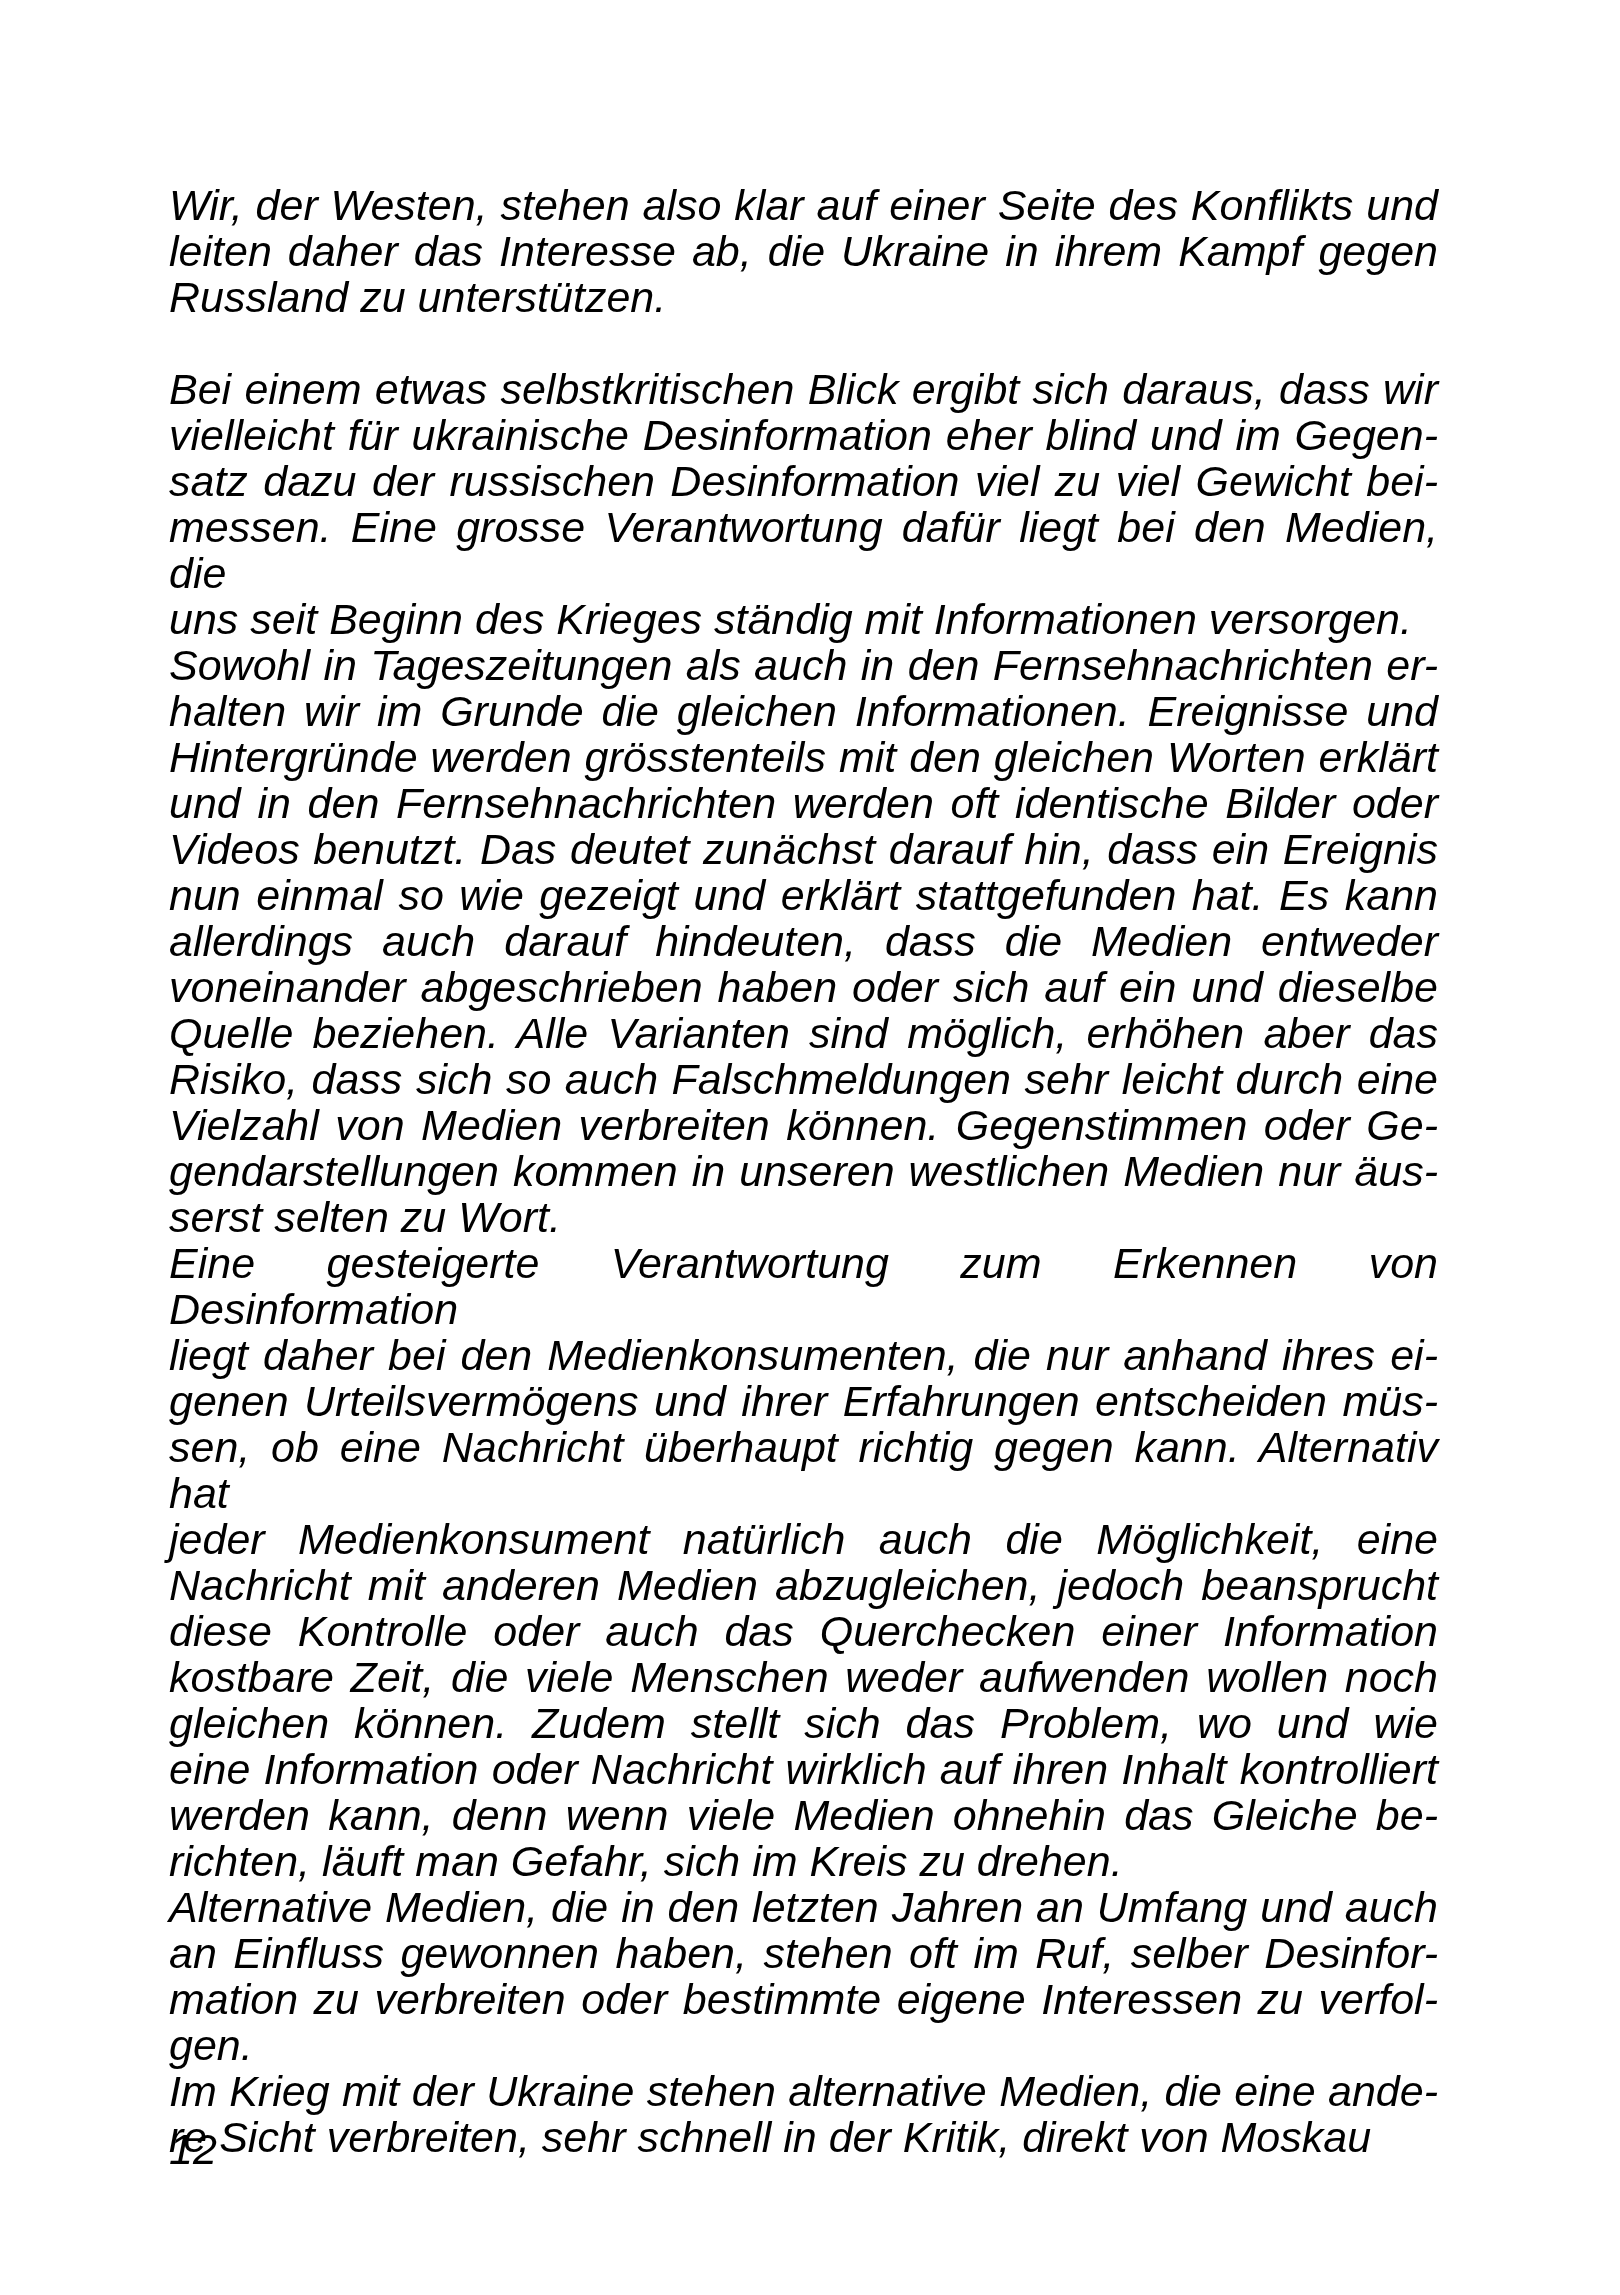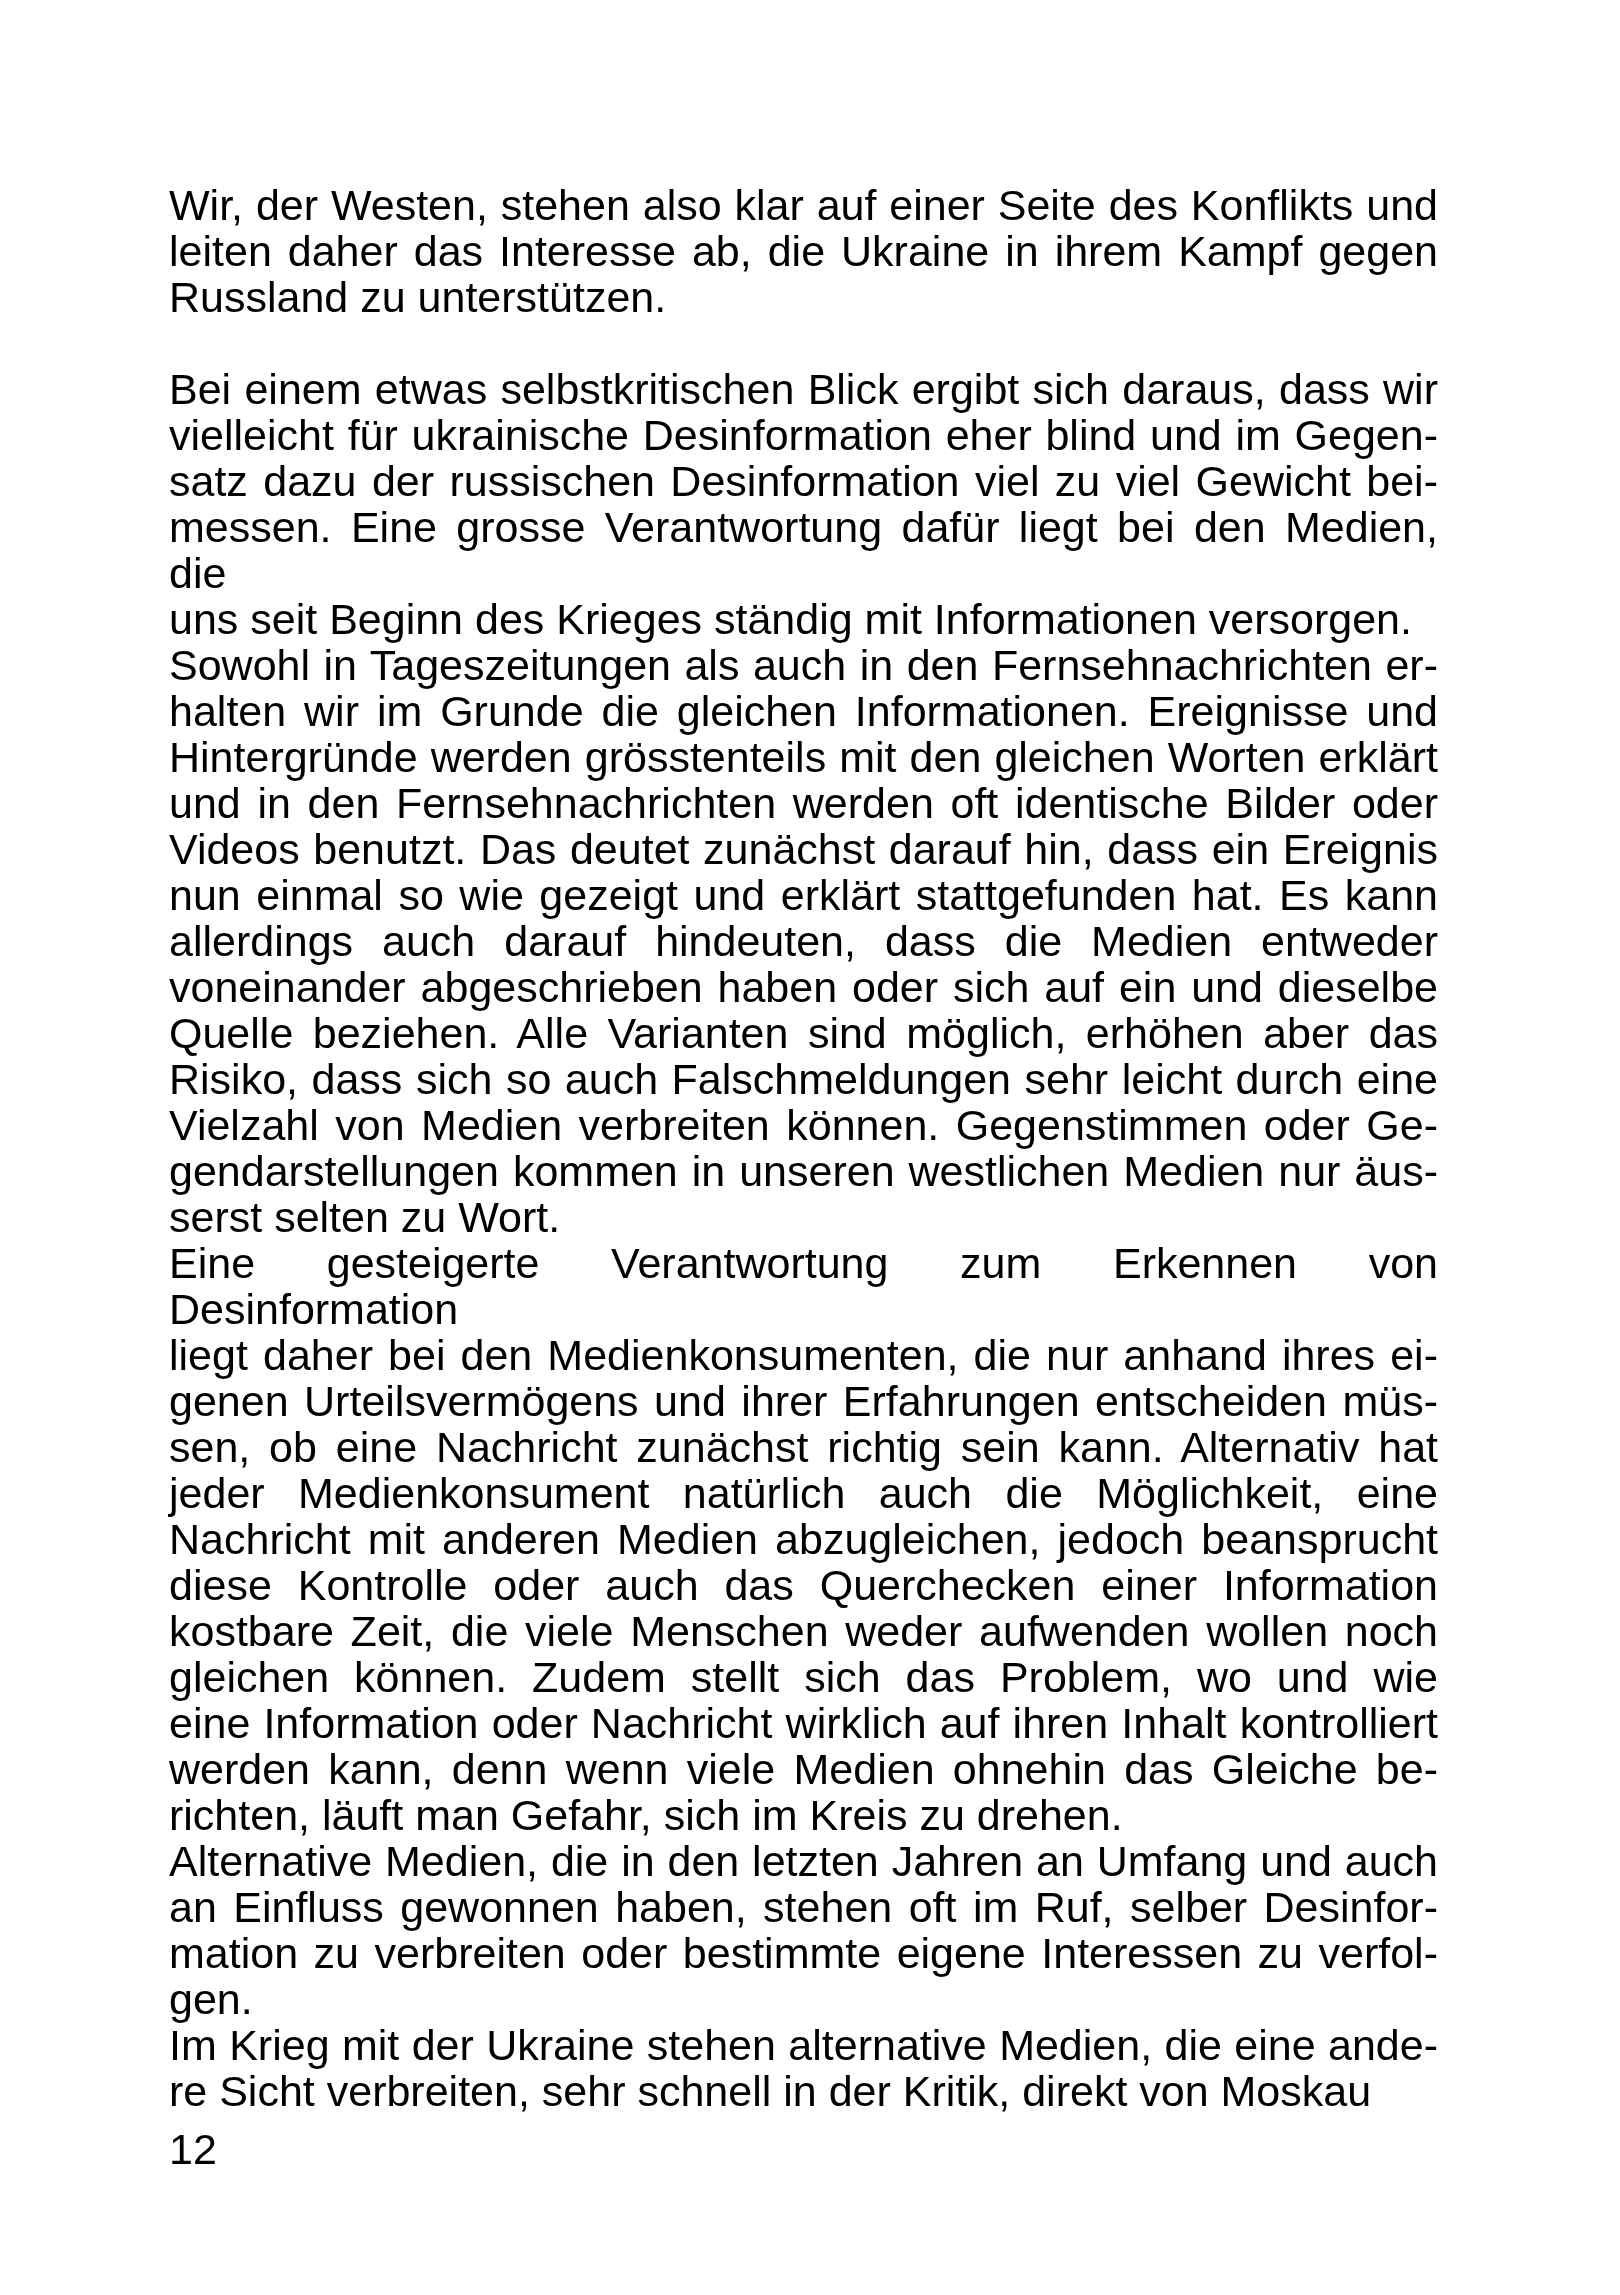--- a/index.html
+++ b/index.html
@@ -12,20 +12,21 @@
     width: 1620px;
     height: 2295px;
     overflow: hidden;
     font-family: "Liberation Sans", "DejaVu Sans", sans-serif;
     color: #000000;
   }
   .page {
     position: absolute;
     inset: 0;
     background: #ffffff;
+    font-style: italic;
   }
   .text-block {
     position: absolute;
     left: 169px;
     top: 182px;
     width: 1269px;
     font-size: 43px;
     line-height: 46px;
     letter-spacing: 0;
   }
@@ -83,21 +84,21 @@
         <div class="line">Quelle beziehen. Alle Varianten sind möglich, erhöhen aber das</div>
         <div class="line">Risiko, dass sich so auch Falschmeldungen sehr leicht durch eine</div>
         <div class="line">Vielzahl von Medien verbreiten können. Gegenstimmen oder Ge-</div>
         <div class="line">gendarstellungen kommen in unseren westlichen Medien nur äus-</div>
         <div class="line last">serst selten zu Wort.</div>
       </div>
       <div class="para">
         <div class="line">Eine gesteigerte Verantwortung zum Erkennen von Desinformation</div>
         <div class="line">liegt daher bei den Medienkonsumenten, die nur anhand ihres ei-</div>
         <div class="line">genen Urteilsvermögens und ihrer Erfahrungen entscheiden müs-</div>
-        <div class="line">sen, ob eine Nachricht zunächst richtig sein kann. Alternativ hat</div>
+        <div class="line">sen, ob eine Nachricht überhaupt richtig gegen kann. Alternativ hat</div>
         <div class="line">jeder Medienkonsument natürlich auch die Möglichkeit, eine</div>
         <div class="line">Nachricht mit anderen Medien abzugleichen, jedoch beansprucht</div>
         <div class="line">diese Kontrolle oder auch das Querchecken einer Information</div>
         <div class="line">kostbare Zeit, die viele Menschen weder aufwenden wollen noch</div>
         <div class="line">gleichen können. Zudem stellt sich das Problem, wo und wie</div>
         <div class="line">eine Information oder Nachricht wirklich auf ihren Inhalt kontrolliert</div>
         <div class="line">werden kann, denn wenn viele Medien ohnehin das Gleiche be-</div>
         <div class="line last">richten, läuft man Gefahr, sich im Kreis zu drehen.</div>
       </div>
       <div class="para">

